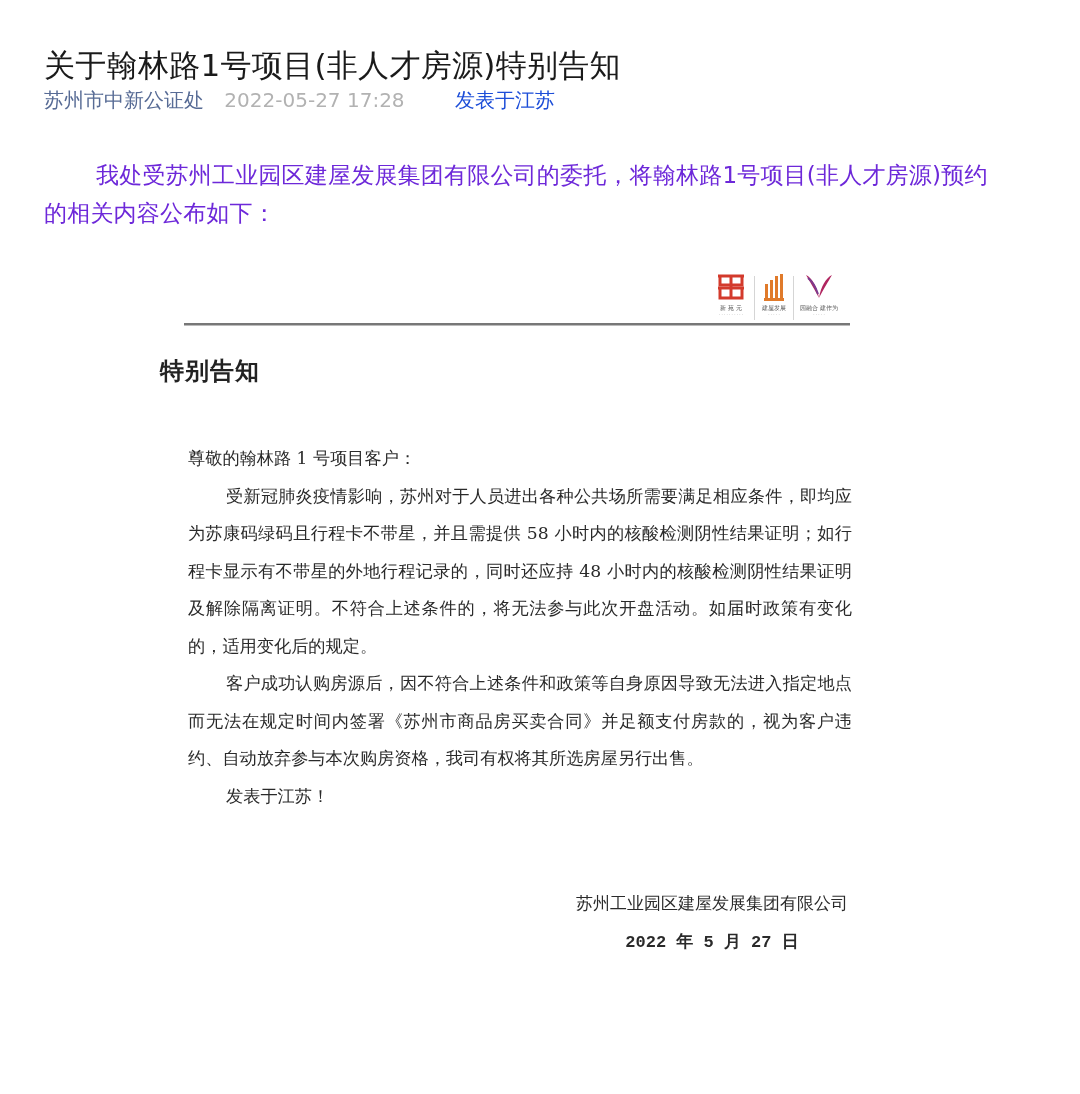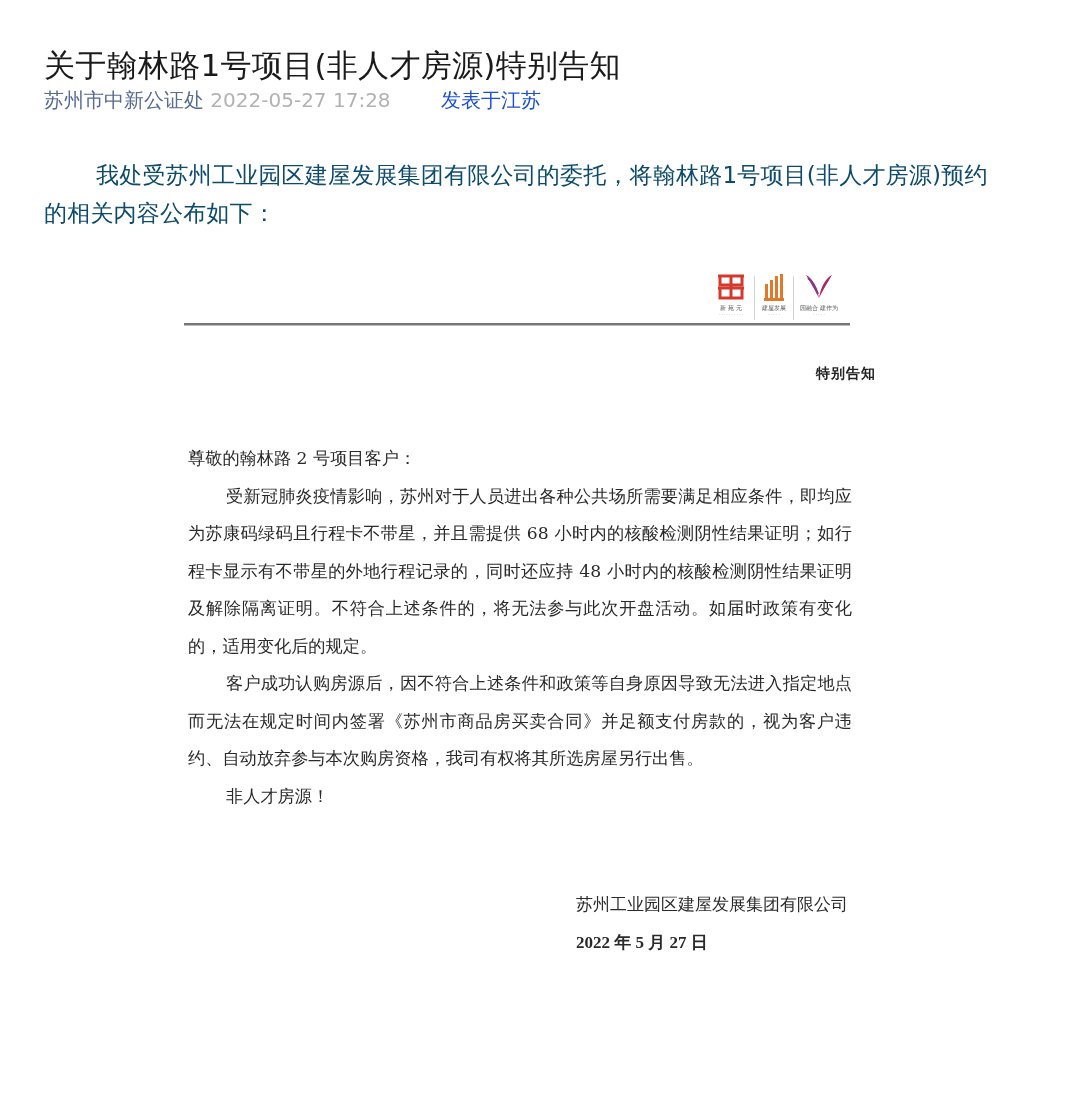--- a/index.html
+++ b/index.html
@@ -29,36 +29,37 @@
     .meta-row {
       position: absolute;
       left: 44px;
       top: 86px;
       font-size: 20px;
       line-height: 28px;
       white-space: nowrap;
     }
     .meta-author {
       color: #576b95;
+      margin-right: 14px;
     }
     .meta-time {
       color: #b2b2b2;
     }
     .meta-location {
       color: #1d4ed8;
       margin-left: 44px;
     }
     .intro-para {
       position: absolute;
       left: 44px;
       top: 156px;
       width: 960px;
       font-size: 23px;
       line-height: 38px;
-      color: #0c4a6e;
+      color: #6d28d9;
       text-indent: 52px;
       letter-spacing: 0.2px;
     }
     
     .notice-image {
       position: absolute;
       left: 160px;
       top: 260px;
       width: 720px;
       height: 720px;
@@ -106,23 +107,23 @@
       width: 666px;
       height: 2px;
       background: #777777;
       border-bottom: 1px solid #bbbbbb;
     }
     .notice-heading {
       position: absolute;
       left: 0;
       top: 98px;
       width: 716px;
-      text-align: right;
-      font-family: Liberation Sans, sans-serif;
-      font-size: 14px;
+      text-align: left;
+      font-family: Liberation Mono, monospace;
+      font-size: 24px;
       line-height: 30px;
       font-weight: 700;
       color: #222222;
       letter-spacing: 1px;
     }
     .notice-body {
       position: absolute;
       left: 28px;
       top: 180px;
       width: 664px;
@@ -135,22 +136,22 @@
     .notice-body p {
       margin: 0;
     }
     .notice-body p.indent {
       text-indent: 38px;
     }
     .notice-signature {
       position: absolute;
       right: 32px;
       top: 626px;
-      text-align: left;
-      font-family: Liberation Serif, serif;
+      text-align: center;
+      font-family: Liberation Mono, monospace;
       font-size: 17px;
       line-height: 38px;
       color: #2a2a2a;
     }
     .notice-signature .sig-date {
       font-weight: 700;
     }
   </style>
 </head>
 <body>
@@ -205,23 +206,23 @@
       <span class="logo-caption">园融合 建作为</span>
       <span class="logo-sub">· · · · ·</span>
     </div>
   </div>
 
   <div class="header-rule"></div>
 
   <div class="notice-heading">特别告知</div>
 
   <div class="notice-body">
-    <p>尊敬的翰林路 2 号项目客户：</p>
-    <p class="indent">受新冠肺炎疫情影响，苏州对于人员进出各种公共场所需要满足相应条件，即均应为苏康码绿码且行程卡不带星，并且需提供 68 小时内的核酸检测阴性结果证明；如行程卡显示有不带星的外地行程记录的，同时还应持 48 小时内的核酸检测阴性结果证明及解除隔离证明。不符合上述条件的，将无法参与此次开盘活动。如届时政策有变化的，适用变化后的规定。</p>
+    <p>尊敬的翰林路 1 号项目客户：</p>
+    <p class="indent">受新冠肺炎疫情影响，苏州对于人员进出各种公共场所需要满足相应条件，即均应为苏康码绿码且行程卡不带星，并且需提供 58 小时内的核酸检测阴性结果证明；如行程卡显示有不带星的外地行程记录的，同时还应持 48 小时内的核酸检测阴性结果证明及解除隔离证明。不符合上述条件的，将无法参与此次开盘活动。如届时政策有变化的，适用变化后的规定。</p>
     <p class="indent">客户成功认购房源后，因不符合上述条件和政策等自身原因导致无法进入指定地点而无法在规定时间内签署《苏州市商品房买卖合同》并足额支付房款的，视为客户违约、自动放弃参与本次购房资格，我司有权将其所选房屋另行出售。</p>
-    <p class="indent">非人才房源！</p>
+    <p class="indent">发表于江苏！</p>
   </div>
 
   <div class="notice-signature">
     <div>苏州工业园区建屋发展集团有限公司</div>
     <div class="sig-date">2022 年 5 月 27 日</div>
   </div>
 </div>
 
 </body></html>

